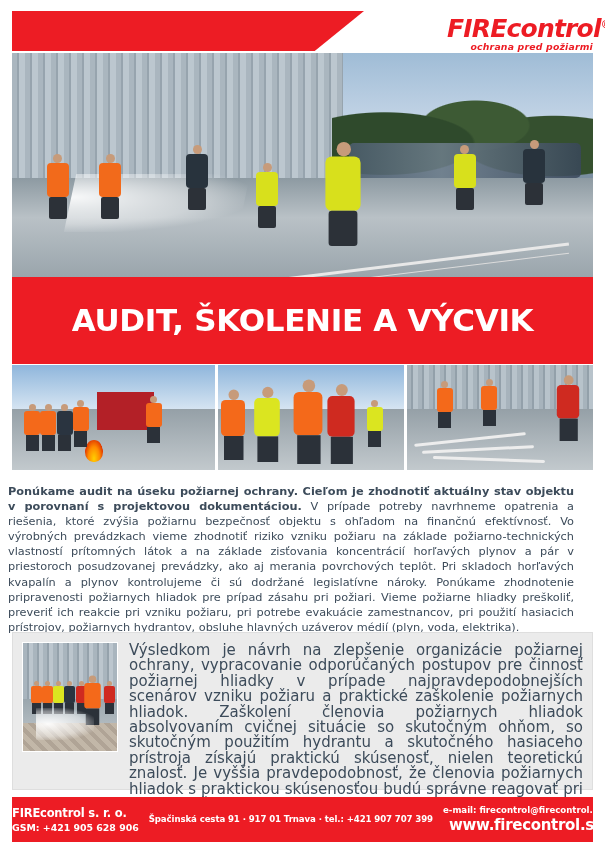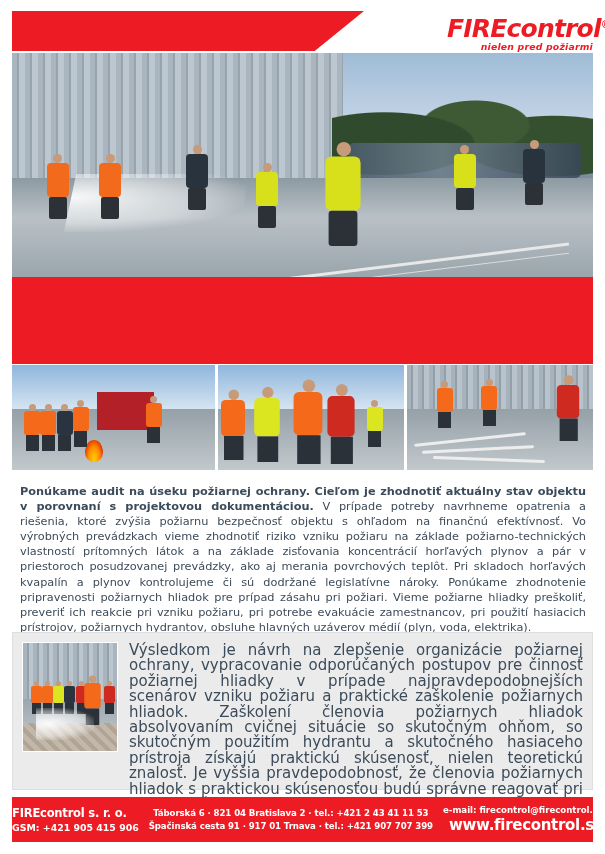--- a/index.html
+++ b/index.html
@@ -178,21 +178,21 @@
   .th-fig .l { width:13px; height:16px; background:#2b3139; margin:0 auto; }
   .o .b { background:#f4691a; }
   .y .b { background:#dbe520; }
   .d .b { background:#2a3440; }
   .r .b { background:#cf2a20; }
   .th-hose { position:absolute; width:60%; height:3px; background:#ededed; border-radius:2px; }
 
   
   .body-text {
     position: absolute;
-    left: 20px; top: 484px;
+    left: 8px; top: 484px;
     width: 566px;
     font-family: "DejaVu Sans", sans-serif;
     font-size: 11.3px;
     line-height: 15.1px;
     color: #3c4b5a;
     text-align: justify;
   }
   .body-text .lead { font-weight: bold; }
 
   
@@ -275,21 +275,21 @@
 </style>
 </head>
 <body>
 
 <div class="page">
 
   <div class="header">
     <div class="header-redband"></div>
     <div class="logo">
       <span class="logo-main"><span>FIREcontrol</span><span class="reg">®</span></span>
-      <span class="logo-tag">nielen pred požiarmi</span>
+      <span class="logo-tag">ochrana pred požiarmi</span>
     </div>
   </div>
 
   <div class="hero">
     <div class="hero-sky"></div>
     <div class="hero-wall"></div>
     <div class="hero-trees"></div>
     <div class="hero-ground"></div>
     <div class="hero-cars"></div>
     <div class="hero-spray"></div>
@@ -325,20 +325,21 @@
       </div>
     <div class="fig f-dark f7">
         <div class="head"></div>
         <div class="body"></div>
         <div class="legs"></div>
       </div>
     <div class="hero-hose"></div>
   </div>
 
   <div class="title-band">
+    <div class="title-line">AUDIT, ŠKOLENIE A VÝCVIK</div>
   </div>
 
   <div class="thumbs">
     <div class="thumb t1">
       <div class="th-sky"></div>
         <div class="th-ground"></div>
       <div class="th-cont"></div>
       <div class="th-flame"></div>
       <div class="th-fig o" style="left:6%">
           <div class="h"></div>
@@ -462,25 +463,24 @@
           <div class="l"></div>
         </div>
       <div class="pp-spray"></div>
     </div>
     <p class="panel-text">Výsledkom je návrh na zlepšenie organizácie požiarnej ochrany, vypracovanie odporúčaných postupov pre činnosť požiarnej hliadky v prípade najpravdepodobnejších scenárov vzniku požiaru a praktické zaškolenie požiarnych hliadok. Zaškolení členovia požiarnych hliadok absolvovaním cvičnej situácie so skutočným ohňom, so skutočným použitím hydrantu a skutočného hasiaceho prístroja získajú praktickú skúsenosť, nielen teoretickú znalosť. Je vyššia pravdepodobnosť, že členovia požiarnych hliadok s praktickou skúsenosťou budú správne reagovať pri vzniku požiaru.</p>
   </div>
 
   <div class="footer">
     <div class="f-col1">
       <div class="f-company">FIREcontrol s. r. o.</div>
-      <div class="f-gsm">GSM: +421 905 415 906</div>
+      <div class="f-gsm">GSM: +421 905 628 906</div>
     </div>
     <div class="f-div"></div>
     <div class="f-col2">
-      <div>Táborská 6  ·  821 04 Bratislava 2  ·  tel.: +421 2 43 41 11 53</div>
       <div>Špačinská cesta 91 ·  917 01 Trnava ·  tel.: +421 907 707 399</div>
     </div>
     <div class="f-div"></div>
     <div class="f-col3">
       <div class="f-email">e-mail: firecontrol@firecontrol.sk</div>
       <div class="f-web">www.firecontrol.sk</div>
     </div>
   </div>
 
 </div>

